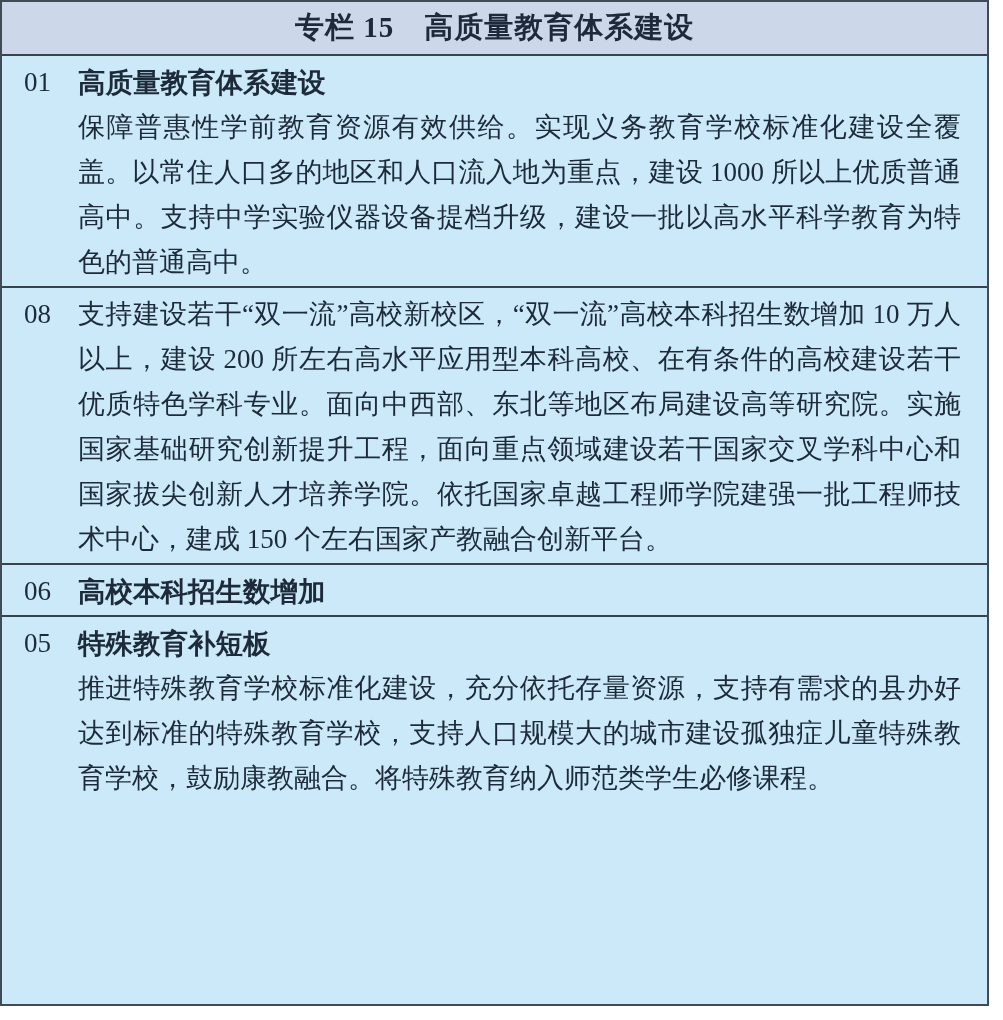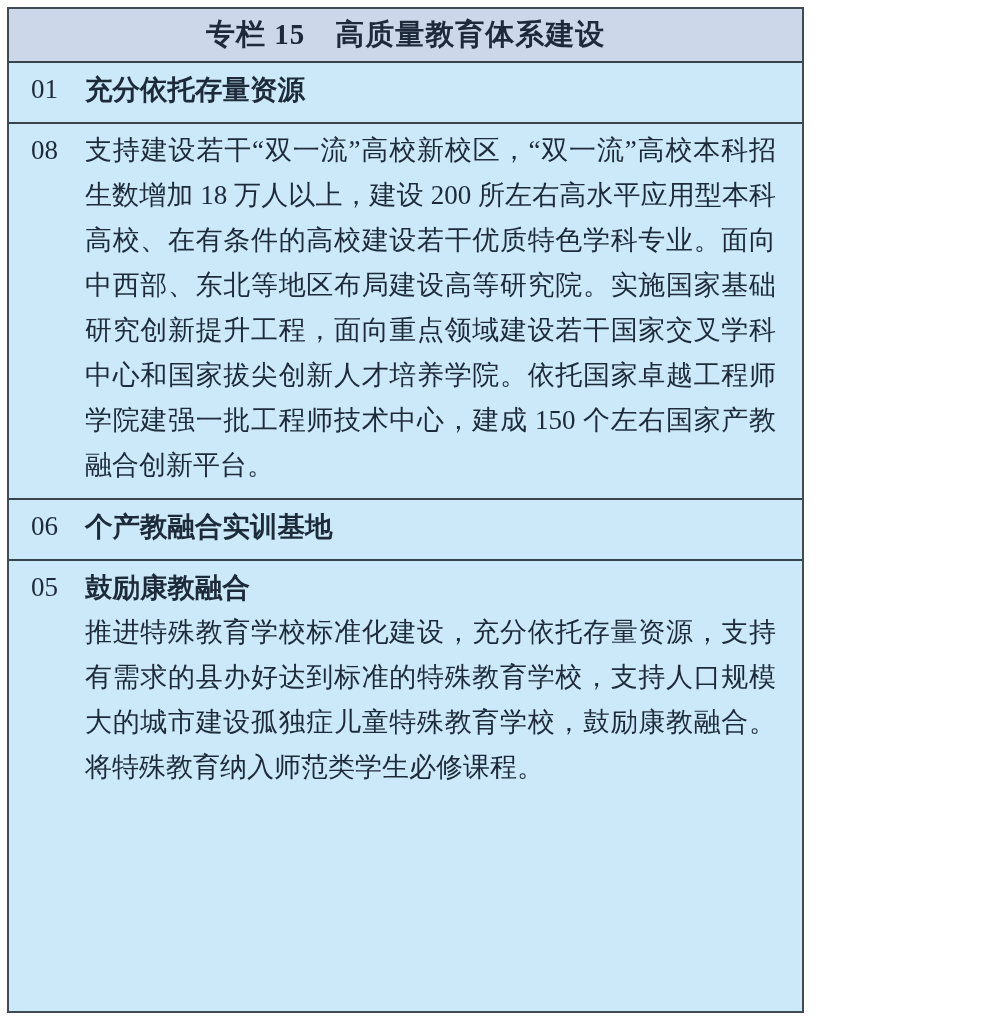--- a/index.html
+++ b/index.html
@@ -10,22 +10,21 @@
     --text:#1d2a3a;
   }
   html,body{
     margin:0;padding:0;
     width:1003px;height:1020px;
     background:#ffffff;
     font-family:"Liberation Serif","DejaVu Serif",serif;
   }
   .panel{
     box-sizing:border-box;
-    width:797px;height:1006px;
-    margin:7px;
+    width:989px;height:1006px;
     border:2.5px solid var(--border);
     color:var(--text);
     overflow:hidden;
   }
   .header{
     box-sizing:border-box;
     height:54px;
     background:var(--header-bg);
     border-bottom:2.5px solid var(--line);
     display:flex;align-items:center;justify-content:center;
@@ -37,21 +36,21 @@
   }
   .sections{
     box-sizing:border-box;
     height:calc(100% - 54px);
     background:var(--body-bg);
     display:flex;flex-direction:column;
   }
   .section{
     box-sizing:border-box;
     position:relative;
-    padding:4px 26px 10px 76px;
+    padding:4px 26px 1px 76px;
     border-bottom:2.5px solid var(--line);
     flex:0 0 auto;
   }
   .section:last-child{border-bottom:none;flex:1 1 auto;}
   .num{
     position:absolute;
     left:22px;top:4px;
     font-size:27px;
     line-height:45px;
   }
@@ -71,33 +70,34 @@
 <body>
 
 <div class="panel">
   <div class="header">
     <span class="title">专栏 15　高质量教育体系建设</span>
   </div>
   <div class="sections">
 
     <section class="section">
       <div class="num">01</div>
-      <div class="heading">充分依托存量资源</div>
+      <div class="heading">高质量教育体系建设</div>
+      <div class="para">保障普惠性学前教育资源有效供给。实现义务教育学校标准化建设全覆盖。以常住人口多的地区和人口流入地为重点，建设 1000 所以上优质普通高中。支持中学实验仪器设备提档升级，建设一批以高水平科学教育为特色的普通高中。</div>
     </section>
 
     <section class="section">
       <div class="num">08</div>
-      <div class="para">支持建设若干“双一流”高校新校区，“双一流”高校本科招生数增加 18 万人以上，建设 200 所左右高水平应用型本科高校、在有条件的高校建设若干优质特色学科专业。面向中西部、东北等地区布局建设高等研究院。实施国家基础研究创新提升工程，面向重点领域建设若干国家交叉学科中心和国家拔尖创新人才培养学院。依托国家卓越工程师学院建强一批工程师技术中心，建成 150 个左右国家产教融合创新平台。</div>
+      <div class="para">支持建设若干“双一流”高校新校区，“双一流”高校本科招生数增加 10 万人以上，建设 200 所左右高水平应用型本科高校、在有条件的高校建设若干优质特色学科专业。面向中西部、东北等地区布局建设高等研究院。实施国家基础研究创新提升工程，面向重点领域建设若干国家交叉学科中心和国家拔尖创新人才培养学院。依托国家卓越工程师学院建强一批工程师技术中心，建成 150 个左右国家产教融合创新平台。</div>
     </section>
 
     <section class="section">
       <div class="num">06</div>
-      <div class="heading">个产教融合实训基地</div>
+      <div class="heading">高校本科招生数增加</div>
     </section>
 
     <section class="section">
       <div class="num">05</div>
-      <div class="heading">鼓励康教融合</div>
+      <div class="heading">特殊教育补短板</div>
       <div class="para">推进特殊教育学校标准化建设，充分依托存量资源，支持有需求的县办好达到标准的特殊教育学校，支持人口规模大的城市建设孤独症儿童特殊教育学校，鼓励康教融合。将特殊教育纳入师范类学生必修课程。</div>
     </section>
 
   </div>
 </div>
 
 </body></html>

